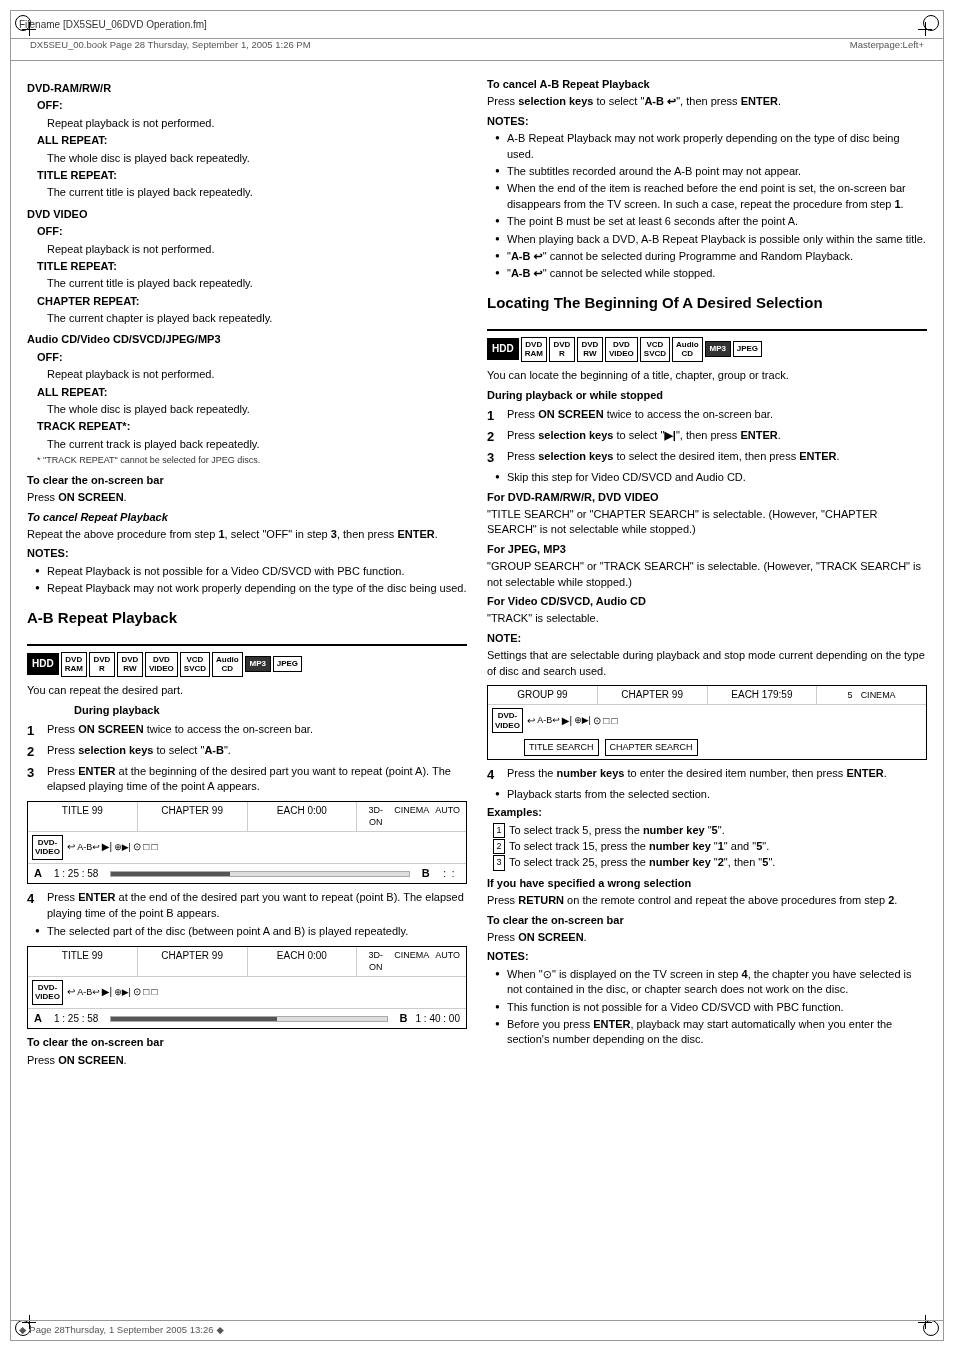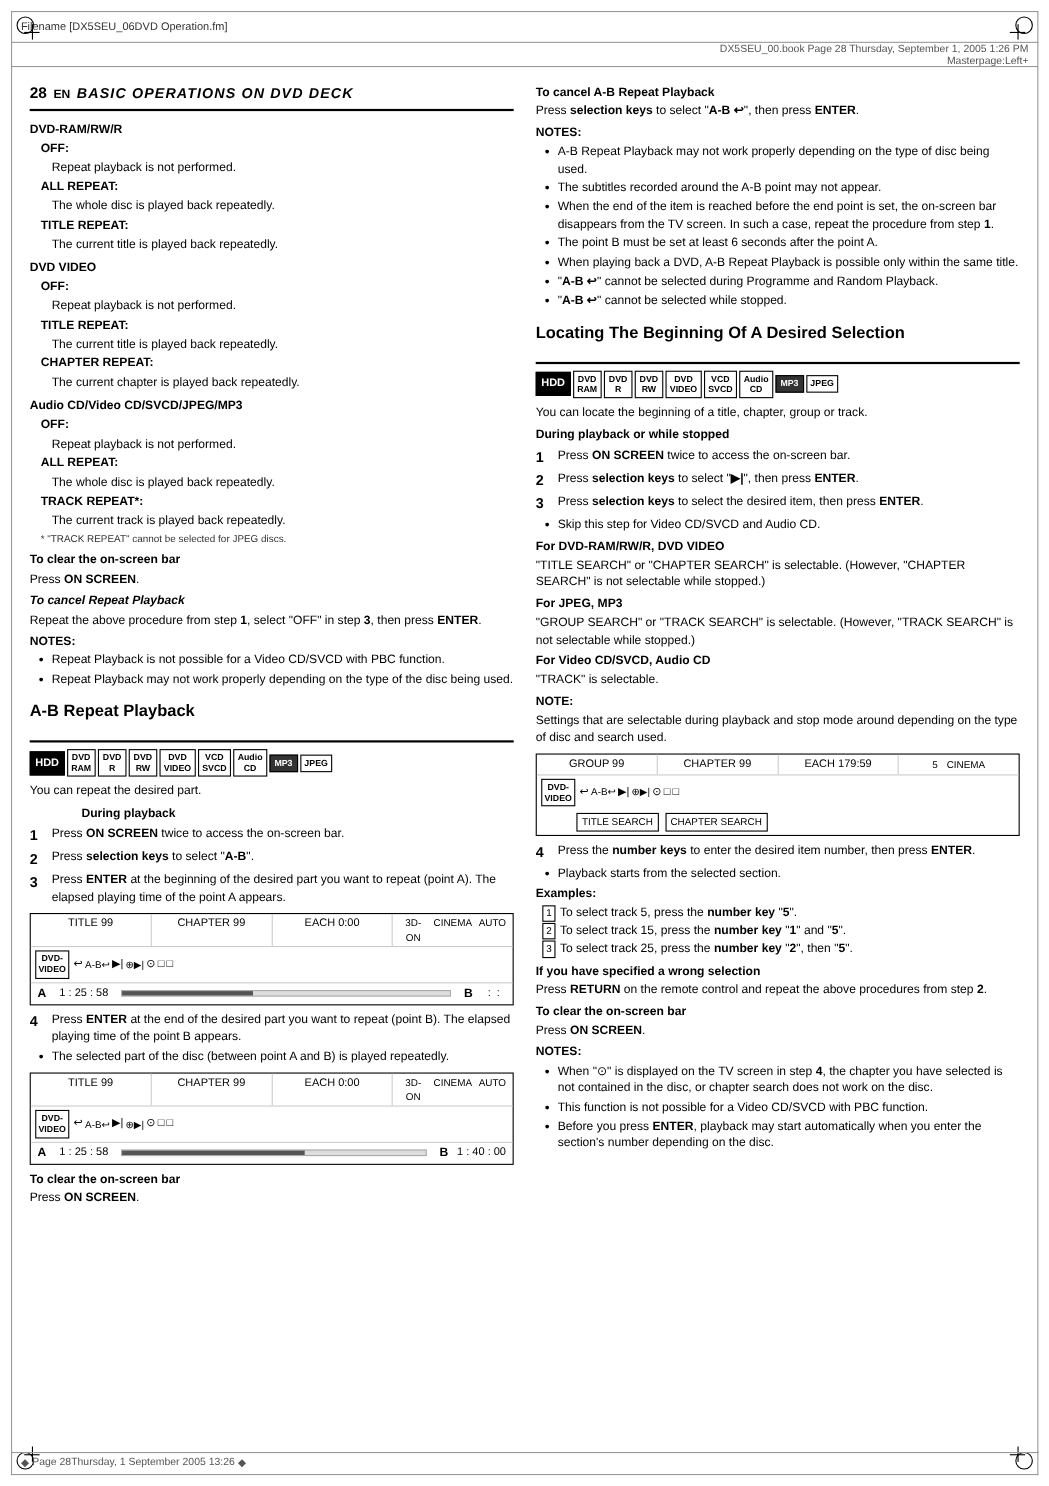--- a/index.html
+++ b/index.html
@@ -29,25 +29,24 @@
 
     
     .info-bar {
       position: absolute;
       top: 38px; left: 10px; right: 10px;
       height: 22px;
       border-top: 1px solid #999;
       border-left: 1px solid #999;
       border-right: 1px solid #999;
       display: flex;
-      align-items: flex-end;
-      padding: 0 8px;
+      align-items: flex-start;
+      padding: 0 19px;
       font-size: 9.5px;
       color: #555;
-      flex-direction: column;
     }
     .info-bar .masterpage {
       margin-left: auto;
     }
 
     
     .content-area {
       position: absolute;
       top: 60px; left: 10px; right: 10px; bottom: 30px;
       border: 1px solid #999;
@@ -320,25 +319,20 @@
 
 <div class="info-bar">
   <span>DX5SEU_00.book  Page 28  Thursday, September 1, 2005  1:26 PM</span>
   <span class="masterpage">Masterpage:Left+</span>
 </div>
 
 <div class="content-area">
 
   <div class="left-col">
 
-    <div class="page-header">
-      <span class="page-num">28</span>
-      <span class="page-en">EN</span>
-      <span class="page-title">BASIC OPERATIONS ON DVD DECK</span>
-    </div>
 
     <p class="disc-label">DVD-RAM/RW/R</p>
     <div>
       <p class="indent-1"><span class="bold">OFF:</span></p>
       <p class="indent-2">Repeat playback is not performed.</p>
       <p class="indent-1"><span class="bold">ALL REPEAT:</span></p>
       <p class="indent-2">The whole disc is played back repeatedly.</p>
       <p class="indent-1"><span class="bold">TITLE REPEAT:</span></p>
       <p class="indent-2">The current title is played back repeatedly.</p>
     </div>
@@ -541,21 +535,21 @@
     <p class="bold" style="margin-top:4px;">For DVD-RAM/RW/R, DVD VIDEO</p>
     <p>"TITLE SEARCH" or "CHAPTER SEARCH" is selectable. (However, "CHAPTER SEARCH" is not selectable while stopped.)</p>
 
     <p class="bold" style="margin-top:4px;">For JPEG, MP3</p>
     <p>"GROUP SEARCH" or "TRACK SEARCH" is selectable. (However, "TRACK SEARCH" is not selectable while stopped.)</p>
 
     <p class="bold" style="margin-top:4px;">For Video CD/SVCD, Audio CD</p>
     <p>"TRACK" is selectable.</p>
 
     <p class="bold" style="margin-top:4px;">NOTE:</p>
-    <p>Settings that are selectable during playback and stop mode around depending on the type of disc and search used.</p>
+    <p>Settings that are selectable during playback and stop mode current depending on the type of disc and search used.</p>
 
     <div class="abrepeat-display">
       <div class="abr-header">
         <div class="abr-header-cell">GROUP 99</div>
         <div class="abr-header-cell">CHAPTER 99</div>
         <div class="abr-header-cell">EACH 179:59</div>
         <div class="abr-header-cell" style="border-right:none; font-size:9px; text-align:center; display:flex; align-items:center; justify-content:center;">
           <span>5</span>
           <span style="margin-left:8px;">CINEMA</span>
         </div>

